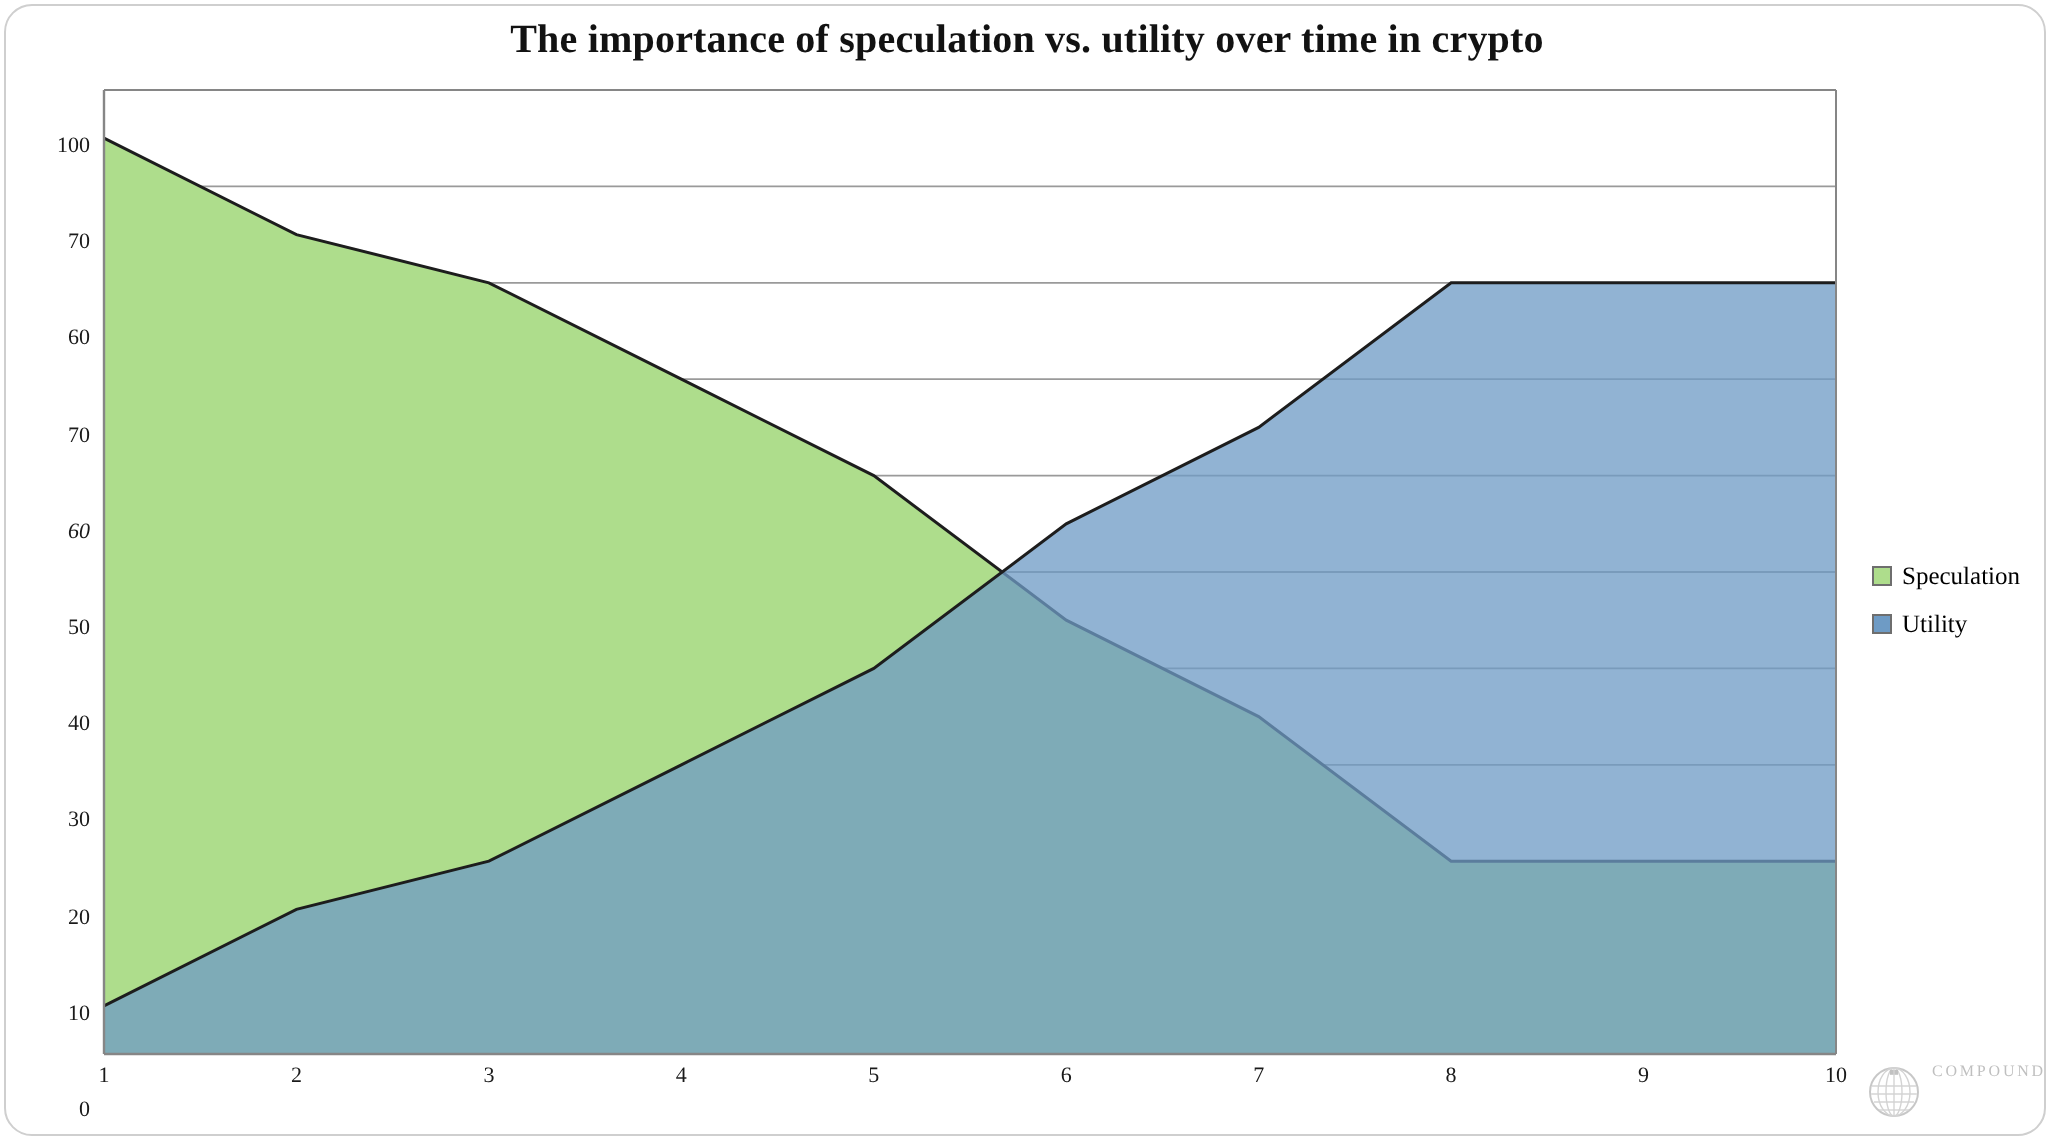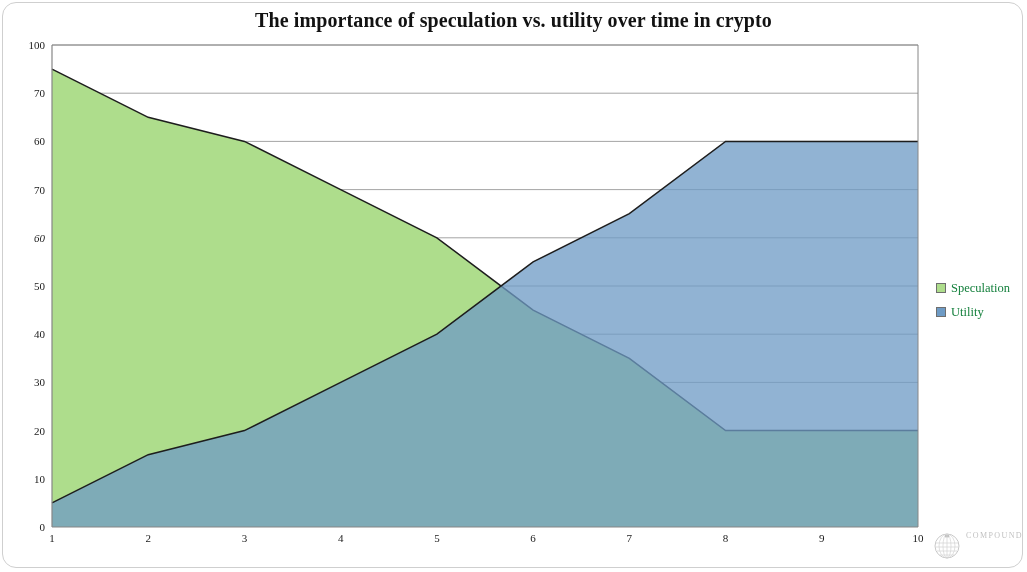--- a/index.html
+++ b/index.html
@@ -57,20 +57,21 @@
     top: 0;
   }
   .y-tick-label {
     position: absolute;
     font-family: "Liberation Serif", "DejaVu Serif", serif;
     font-size: 11px;
     color: #1a1a1a;
     text-align: right;
     width: 34px;
     transform: translateY(-50%);
+    margin-top: 28px;
   }
   .x-tick-label {
     position: absolute;
     font-family: "Liberation Serif", "DejaVu Serif", serif;
     font-size: 11px;
     color: #1a1a1a;
     text-align: center;
     width: 30px;
     transform: translateX(-50%);
   }
@@ -90,21 +91,21 @@
     width: 10px;
     height: 10px;
     border: 1px solid #6e6e6e;
     box-sizing: border-box;
     margin-right: 5px;
     flex: 0 0 auto;
   }
   .legend-label {
     font-family: "Liberation Serif", "DejaVu Serif", serif;
     font-size: 12.5px;
-    color: #15803d;
+    color: #000000;
     white-space: nowrap;
   }
   #watermark {
     position: absolute;
     left: 932px;
     top: 531px;
     display: flex;
     opacity: 0.55;
   }
   #watermark-text {

